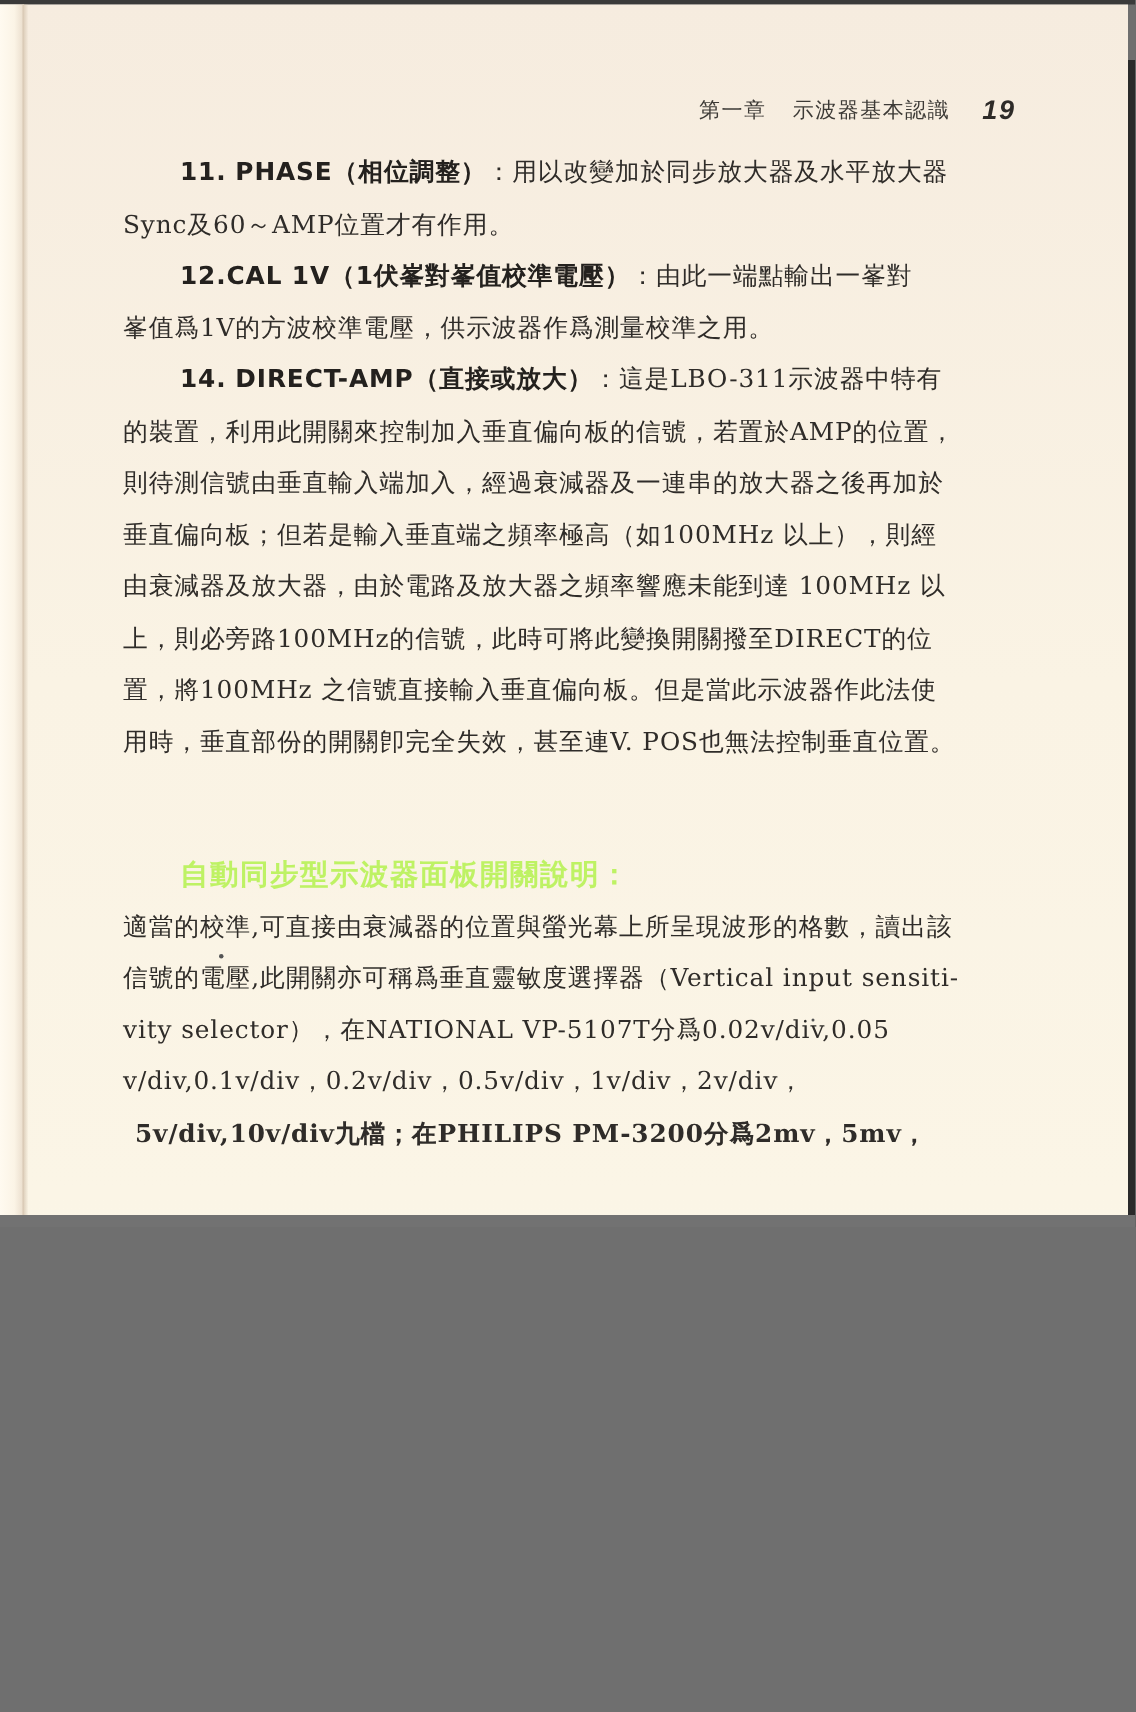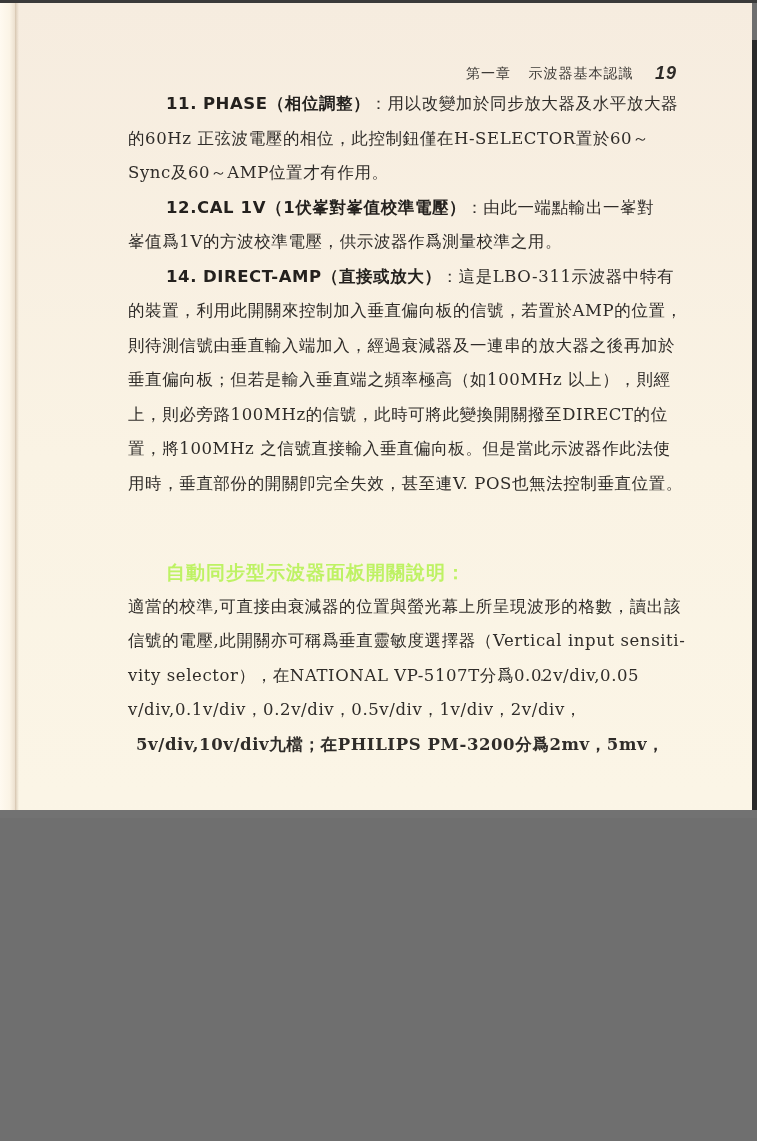--- a/index.html
+++ b/index.html
@@ -99,27 +99,26 @@
       font-weight: bold;
       font-style: italic;
       font-size: 18px;
       margin-left: 16px;
       vertical-align: -1px;
       color: #2e2b28;
     }
     .body {
       position: absolute;
       left: 82px;
-      top: 87px;
+      top: 98px;
       width: 620px;
       font-family: "DejaVu Serif", serif;
       font-size: 16.5px;
       color: #2f2c29;
       letter-spacing: 0.6px;
-      margin-left: 46px;
     }
     .line {
       height: 34.5px;
       line-height: 34.5px;
       white-space: nowrap;
       overflow: visible;
     }
     .indent { padding-left: 38px; }
     .bold {
       font-family: "DejaVu Sans", sans-serif;
@@ -170,40 +169,40 @@
     <span class="folio">19</span>
   </div>
 
   <div class="body">
 
     <div>
       <div class="line indent">
         <span class="bold">11.</span>
         <span class="bold">PHASE</span><span class="bold">（相位調整）</span><span>：用以改變加於同步放大器及水平放大器</span>
       </div>
-      <div class="line">的60Hz 正弦波電壓的相位，此控制鈕僅在H-SELECTOR置於60～</div>
       <div class="line">Sync及60～AMP位置才有作用。</div>
     </div>
 
     <div>
       <div class="line indent">
         <span class="bold">12.</span><span class="bold">CAL 1V</span><span class="bold">（1伏峯對峯值校準電壓）</span><span>：由此一端點輸出一峯對</span>
       </div>
       <div class="line">峯值爲1V的方波校準電壓，供示波器作爲測量校準之用。</div>
     </div>
 
 
     <div>
       <div class="line indent">
         <span class="bold">14.</span>
         <span class="bold">DIRECT-AMP</span><span class="bold">（直接或放大）</span><span>：這是LBO-311示波器中特有</span>
       </div>
       <div class="line">的裝置，利用此開關來控制加入垂直偏向板的信號，若置於AMP的位置，</div>
       <div class="line">則待測信號由垂直輸入端加入，經過衰減器及一連串的放大器之後再加於</div>
       <div class="line">垂直偏向板；但若是輸入垂直端之頻率極高（如100MHz 以上），則經</div>
+      <div class="line">由衰減器及放大器，由於電路及放大器之頻率響應未能到達 100MHz 以</div>
       <div class="line">上，則必旁路100MHz的信號，此時可將此變換開關撥至DIRECT的位</div>
       <div class="line">置，將100MHz 之信號直接輸入垂直偏向板。但是當此示波器作此法使</div>
       <div class="line">用時，垂直部份的開關卽完全失效，甚至連V. POS也無法控制垂直位置。</div>
     </div>
 
     <div class="gap-m"></div>
 
 
     <div class="gap-l"></div>
 

